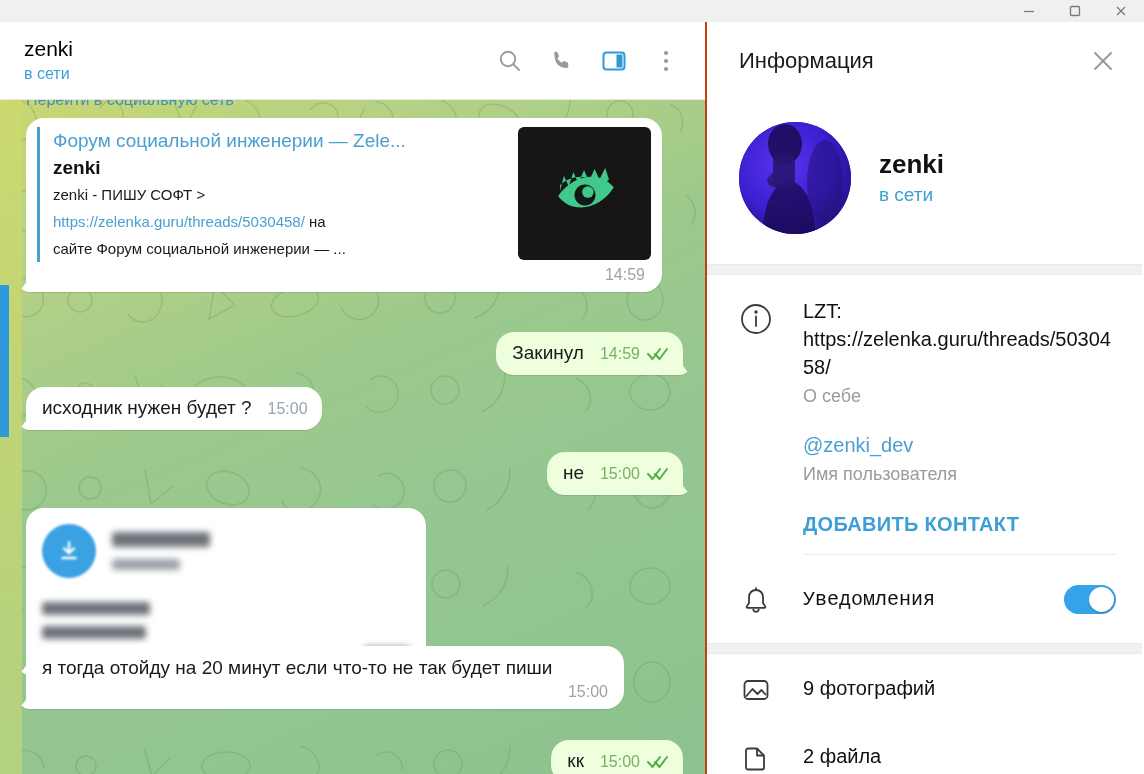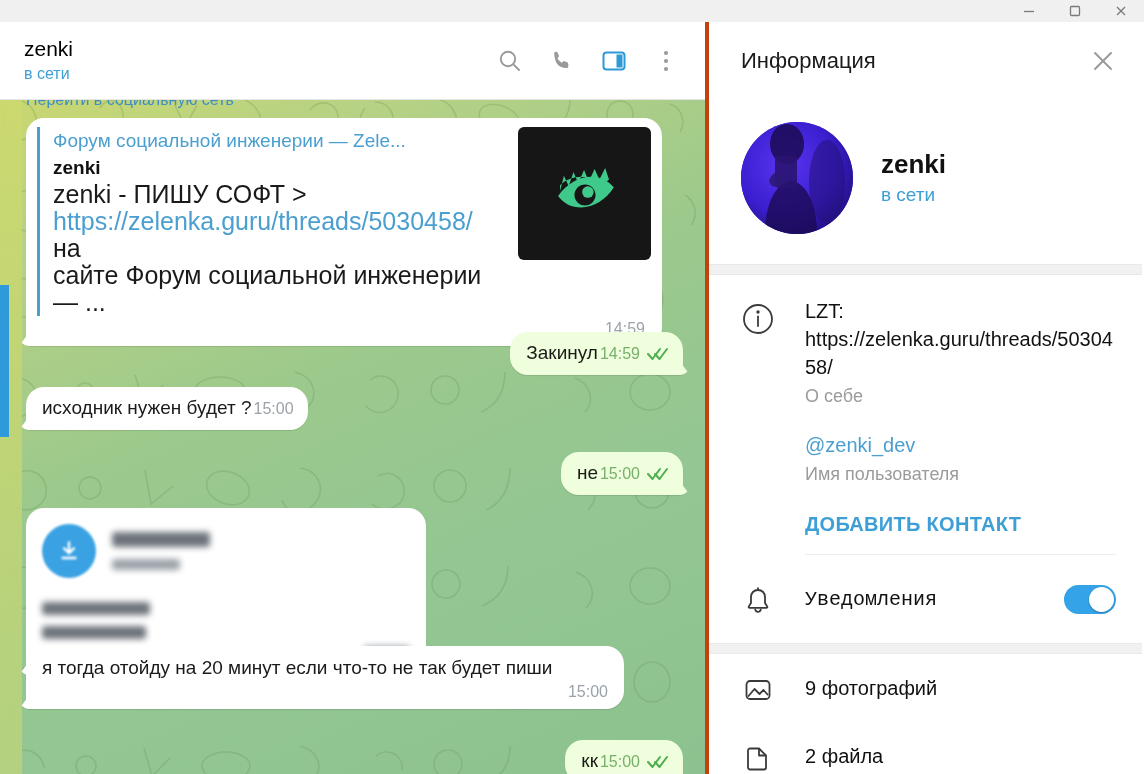--- a/index.html
+++ b/index.html
@@ -110,33 +110,33 @@
 
   .txt-line { font-size: 19px; color: #1a1a1a; line-height: 26px; }
 
   .meta { display: inline-flex; align-items: center; gap: 7px; }
   .time { font-size: 16px; color: #9aa3ab; }
   .time.out { color: #77b06b; }
   .ticks { color: #4fae4f; display: inline-flex; }
 
   
   .simple {
-    display: flex; align-items: baseline; gap: 2px;
+    display: flex; align-items: baseline; gap: 16px;
     padding: 8px 14px 9px 16px;
   }
 
   
   .lp { padding: 9px 11px 6px 11px; width: 636px; }
   .lp-inner { display: flex; gap: 14px; }
   .lp-left {
     flex: 1; border-left: 3px solid #4a9fd0; padding-left: 13px;
   }
   .lp-site { font-size: 19px; color: #4a9fd0; line-height: 27px; white-space: nowrap; overflow: hidden; }
   .lp-title { font-size: 19px; color: #111; font-weight: bold; line-height: 27px; }
-  .lp-desc { font-size: 25px; color: #1a1a1a; line-height: 27px; }
+  .lp-desc { font-size: 15px; color: #1a1a1a; line-height: 27px; }
   .lp-desc a { color: #4a9fd0; text-decoration: none; }
   .lp-thumb {
     width: 133px; height: 133px; border-radius: 6px;
     background: #161616; flex: none;
     display: flex; align-items: center; justify-content: center;
   }
   .lp-time { text-align: right; padding: 4px 6px 2px 0; }
 
   
   .filebub { width: 400px; padding: 16px 16px 14px 16px; }
@@ -151,21 +151,21 @@
     background: #9aa1a8; border-radius: 3px; filter: blur(3.2px);
   }
   .blurbar.dark { background: #6d737a; }
   .file-time { text-align: right; margin-top: 4px; }
 
   
   .info-col {
     position: absolute; left: 705px; top: 22px;
     width: 437px; height: 752px;
     background: #ffffff;
-    border-left: 4px solid #c2410c;
+    border-left: 2px solid #c2410c;
     overflow: hidden;
   }
   .info-header {
     height: 78px; display: flex; align-items: center;
     padding: 0 20px 0 32px;
   }
   .info-header-title { flex: 1; font-size: 22px; color: #1a1a1a; }
   .close-btn {
     width: 38px; height: 38px; display: flex;
     align-items: center; justify-content: center; color: #9a9a9a;

